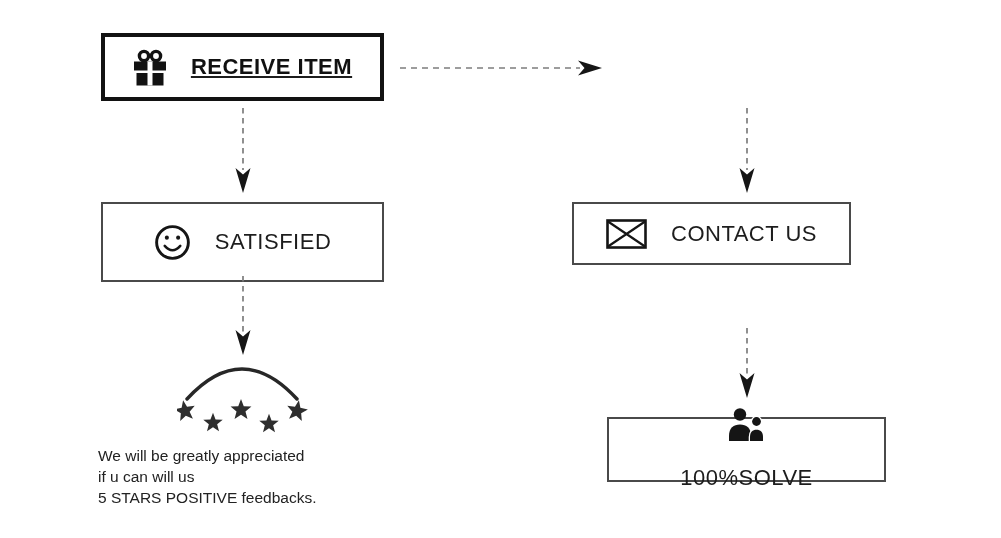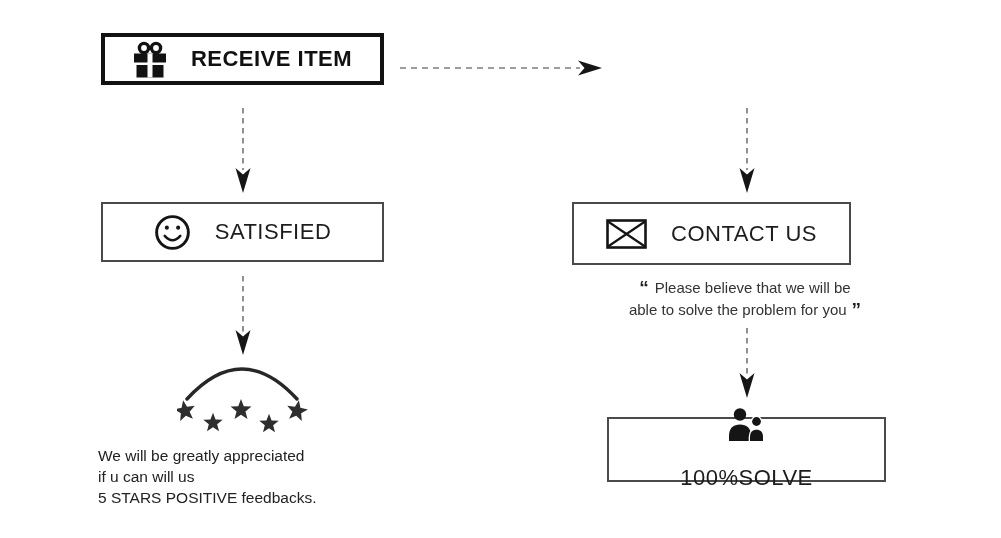--- a/index.html
+++ b/index.html
@@ -29,35 +29,35 @@
   }
   .stars-arc{position:absolute;left:183px;top:365px;}
   .stars-row{position:absolute;left:177px;top:397px;}
   svg{display:block;}
 </style>
 </head>
 <body>
 
 <div class="canvas">
 
-  <div class="node node-bold" style="left:101px;top:33px;width:283px;height:52px;">
+  <div class="node node-bold" style="left:101px;top:33px;width:283px;height:68px;text-decoration:underline;">
     <span>
       <svg width="34" height="37" viewBox="0 0 34 37">
         <circle cx="11" cy="7" r="4.6" fill="none" stroke="#121212" stroke-width="3.4"></circle>
         <circle cx="23" cy="7" r="4.6" fill="none" stroke="#121212" stroke-width="3.4"></circle>
         <rect x="1" y="12.5" width="32" height="9" fill="#121212"></rect>
         <rect x="3.5" y="24" width="27" height="12.5" fill="#121212"></rect>
         <rect x="14.5" y="12.5" width="5" height="24" fill="#ffffff"></rect>
       </svg>
     </span>
     <span class="node-label bold">RECEIVE ITEM</span>
   </div>
 
 
-  <div class="node node-thin" style="left:101px;top:202px;width:283px;height:60px;">
+  <div class="node node-thin" style="left:101px;top:202px;width:283px;height:80px;">
     <span>
       <svg width="37" height="37" viewBox="-19 -19 38 38">
         <circle cx="0" cy="0" r="16.3" fill="none" stroke="#151515" stroke-width="3"></circle>
         <circle cx="-5.8" cy="-5" r="2.1" fill="#151515"></circle>
         <circle cx="5.8" cy="-5" r="2.1" fill="#151515"></circle>
         <path d="M-8,3.5 Q0,12.5 8,3.5" fill="none" stroke="#151515" stroke-width="2.6" stroke-linecap="round"></path>
       </svg>
     </span>
     <span class="node-label">SATISFIED</span>
   </div>
@@ -102,24 +102,20 @@
   <svg class="arrow" style="left:739px;top:104px;" width="16" height="92" viewBox="0 0 16 92">
     <line x1="8" y1="4" x2="8" y2="66" stroke="#7d7d7d" stroke-width="1.7" stroke-dasharray="5.5 4.5"></line>
     <polygon points="0.5,64 8,89 15.5,64 8,70.5" fill="#161616"></polygon>
   </svg>
 
   <svg class="arrow" style="left:739px;top:325px;" width="16" height="76" viewBox="0 0 16 76">
     <line x1="8" y1="3" x2="8" y2="50" stroke="#7d7d7d" stroke-width="1.7" stroke-dasharray="5.5 4.5"></line>
     <polygon points="0.5,48 8,73 15.5,48 8,54.5" fill="#161616"></polygon>
   </svg>
 
-  <div class="quote">
-    <span class="qmark open">“</span><span>Please believe that we will be</span><br>
-    <span>able to solve the problem for you</span><span class="qmark close">”</span>
-  </div>
 
   <svg class="stars-arc" width="118" height="38" viewBox="0 0 118 38">
     <path d="M4,34 Q59,-26 114,34" fill="none" stroke="#272727" stroke-width="3.4" stroke-linecap="round"></path>
   </svg>
   <svg class="stars-row" width="132" height="42" viewBox="0 0 132 42">
     <g fill="#2e2e2e">
       <polygon transform="translate(8,14) rotate(-10)" points="0,-11 2.76,-3.8 10.46,-3.4 4.47,1.45 6.47,8.9 0,4.7 -6.47,8.9 -4.47,1.45 -10.46,-3.4 -2.76,-3.8"></polygon>
       <polygon transform="translate(36,26) scale(0.93)" points="0,-11 2.76,-3.8 10.46,-3.4 4.47,1.45 6.47,8.9 0,4.7 -6.47,8.9 -4.47,1.45 -10.46,-3.4 -2.76,-3.8"></polygon>
       <polygon transform="translate(64,13)" points="0,-11 2.76,-3.8 10.46,-3.4 4.47,1.45 6.47,8.9 0,4.7 -6.47,8.9 -4.47,1.45 -10.46,-3.4 -2.76,-3.8"></polygon>
       <polygon transform="translate(92,27) scale(0.93)" points="0,-11 2.76,-3.8 10.46,-3.4 4.47,1.45 6.47,8.9 0,4.7 -6.47,8.9 -4.47,1.45 -10.46,-3.4 -2.76,-3.8"></polygon>

